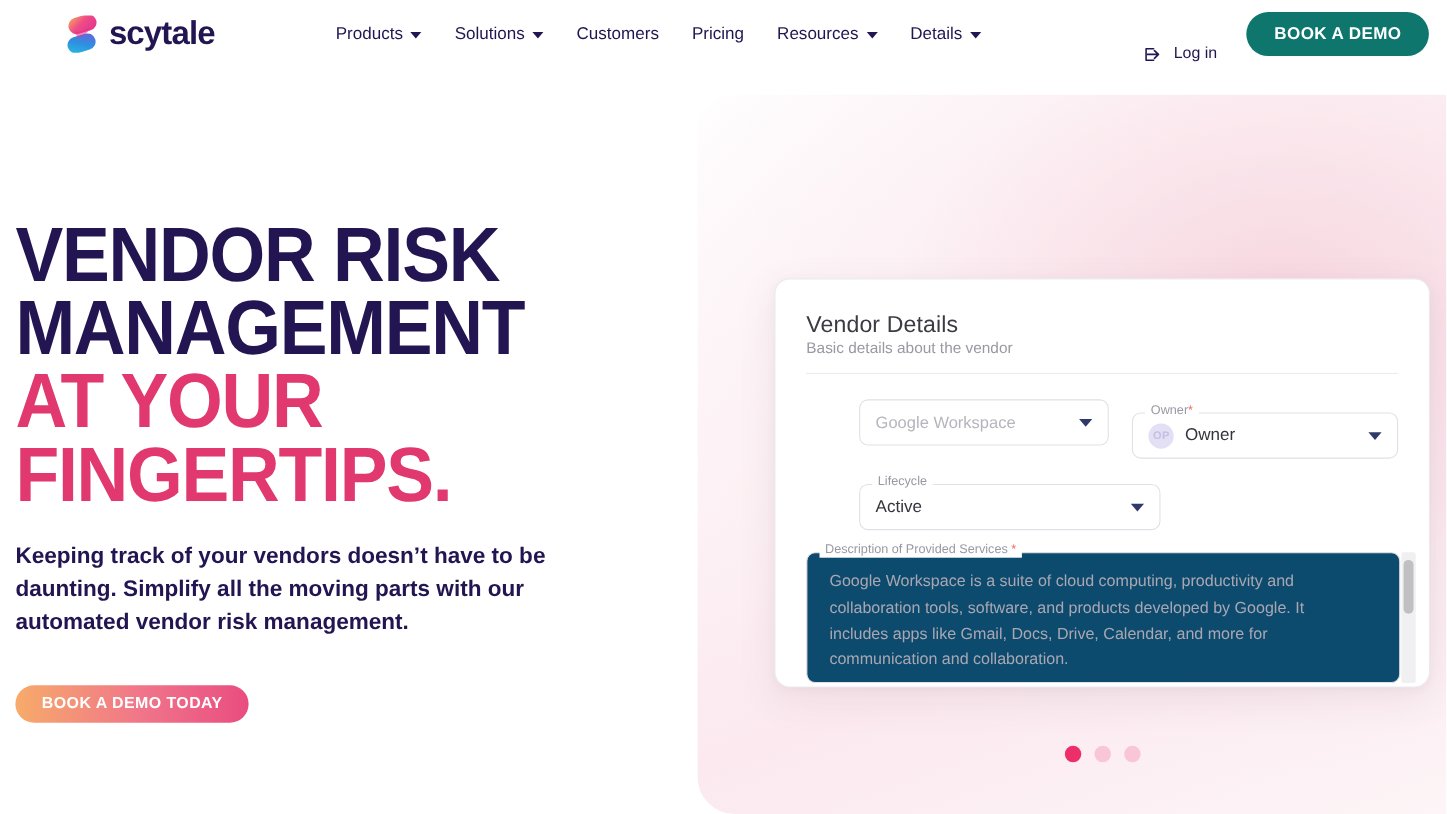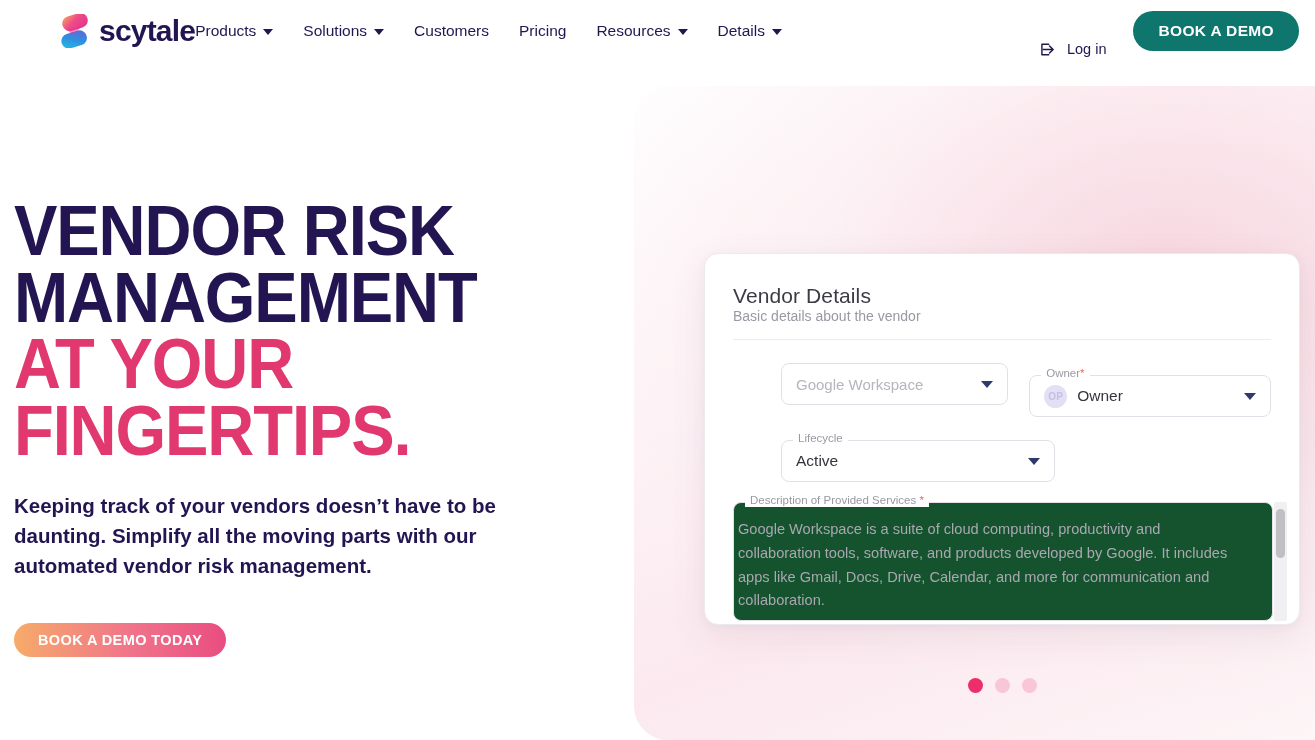--- a/index.html
+++ b/index.html
@@ -19,21 +19,21 @@
     display: flex; align-items: center;
     background: #ffffff; z-index: 40;
   }
   .brand { display: flex; align-items: center; gap: 9px; margin-left: 59px; text-decoration: none; }
   .brand-mark { width: 31px; height: 34px; display: block; }
   .brand-word {
     font-size: 30px; font-weight: 700; letter-spacing: -0.8px;
     color: #221551; line-height: 1;
   }
 
-  .nav { display: flex; align-items: center; gap: 30px; }
+  .nav { display: flex; align-items: center; gap: 30px; margin-left: 110px; }
   .nav-item {
     display: flex; align-items: center; gap: 7px;
     font-size: 15.5px; color: #221551; cursor: pointer; white-space: nowrap;
   }
   .caret {
     width: 0; height: 0;
     border-left: 5px solid transparent; border-right: 5px solid transparent;
     border-top: 6px solid #221551; display: block; margin-top: 2px;
   }
 
@@ -118,21 +118,21 @@
     background: #e3dff4; color: #c6bfe3;
     font-size: 10px; font-weight: 700; letter-spacing: 0.3px;
     display: flex; align-items: center; justify-content: center;
     margin-right: 10px; flex: 0 0 auto;
   }
 
   .ta-wrap { position: relative; margin-top: 20px; width: 540px; }
   .textarea {
     position: relative; min-height: 119px;
     border: 1px solid #e2e0e6; border-radius: 8px;
-    padding: 15px 36px 0 4px; background: #14532d;
+    padding: 15px 36px 0 20px; background: #0c4a6e;
   }
   .ta-text { font-size: 14.6px; line-height: 1.63; color: #a9a7b1; }
   .ta-scroll-track {
     position: absolute; top: 0; right: -14px; width: 13px; height: 119px;
     background: #f0f0f2; border-radius: 2px;
   }
   .ta-scroll-thumb {
     position: absolute; top: 7px; left: 2px; width: 9px; height: 49px;
     background: #bfbfc4; border-radius: 5px;
   }

